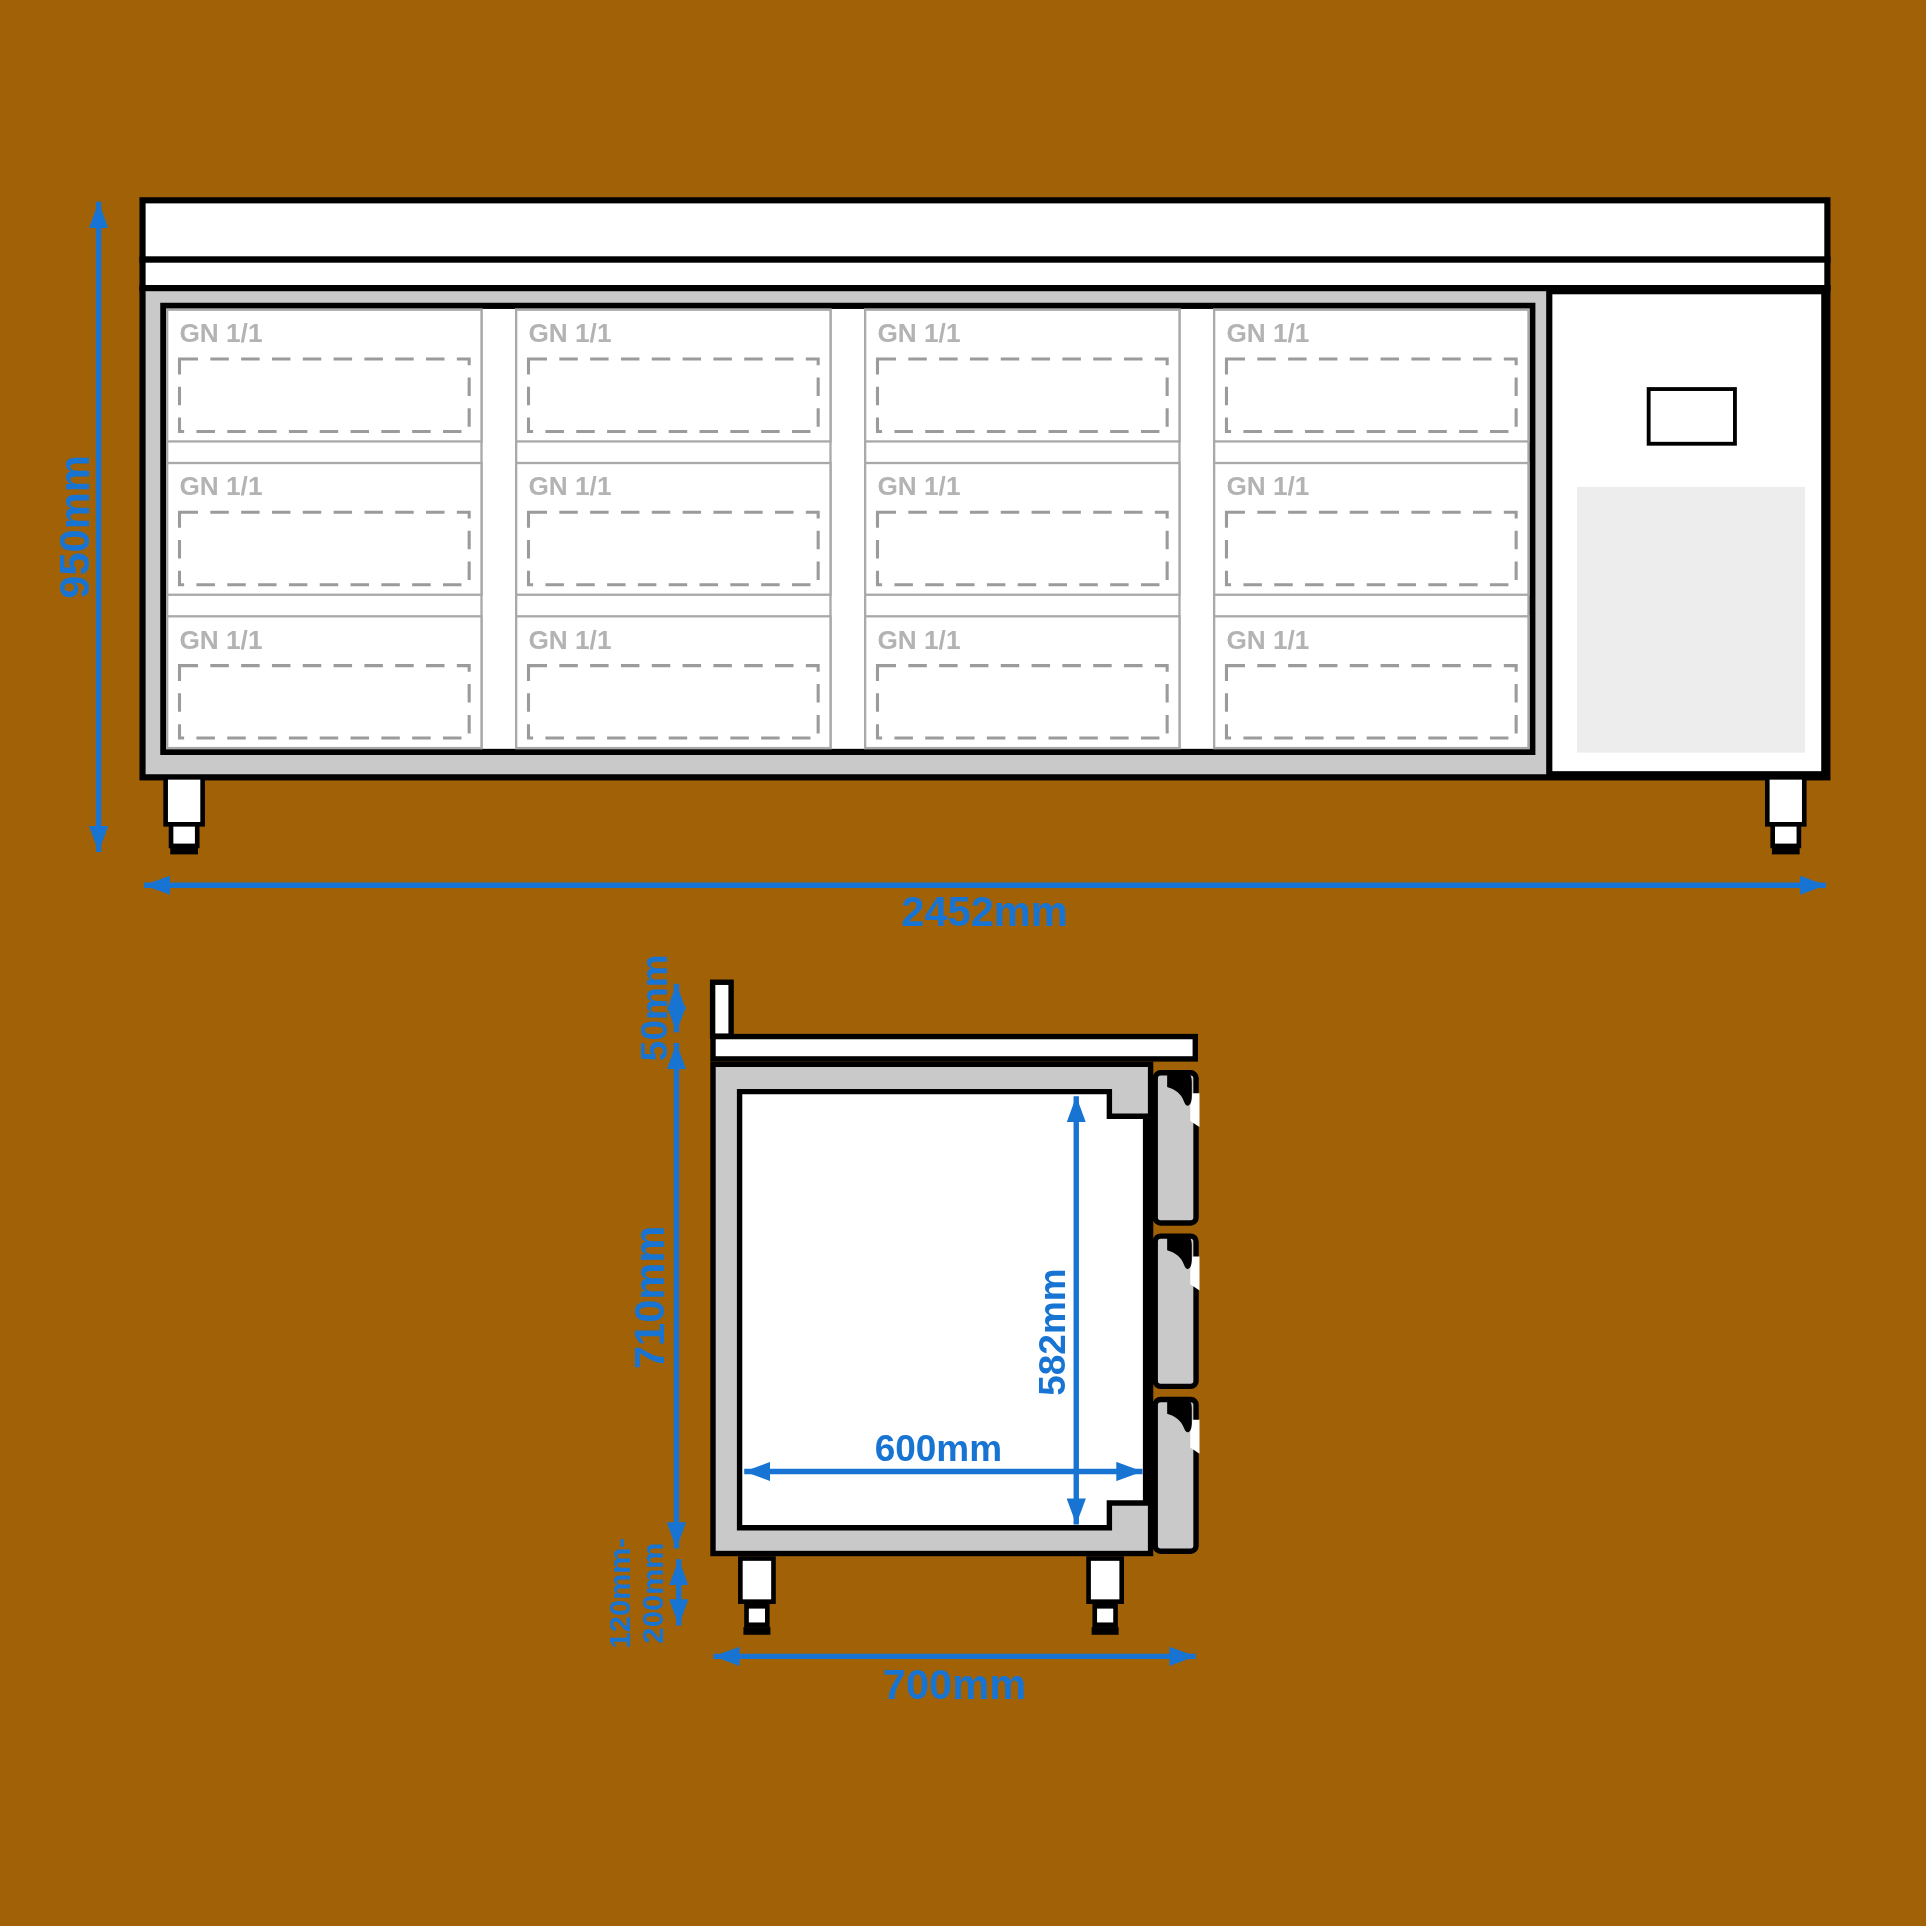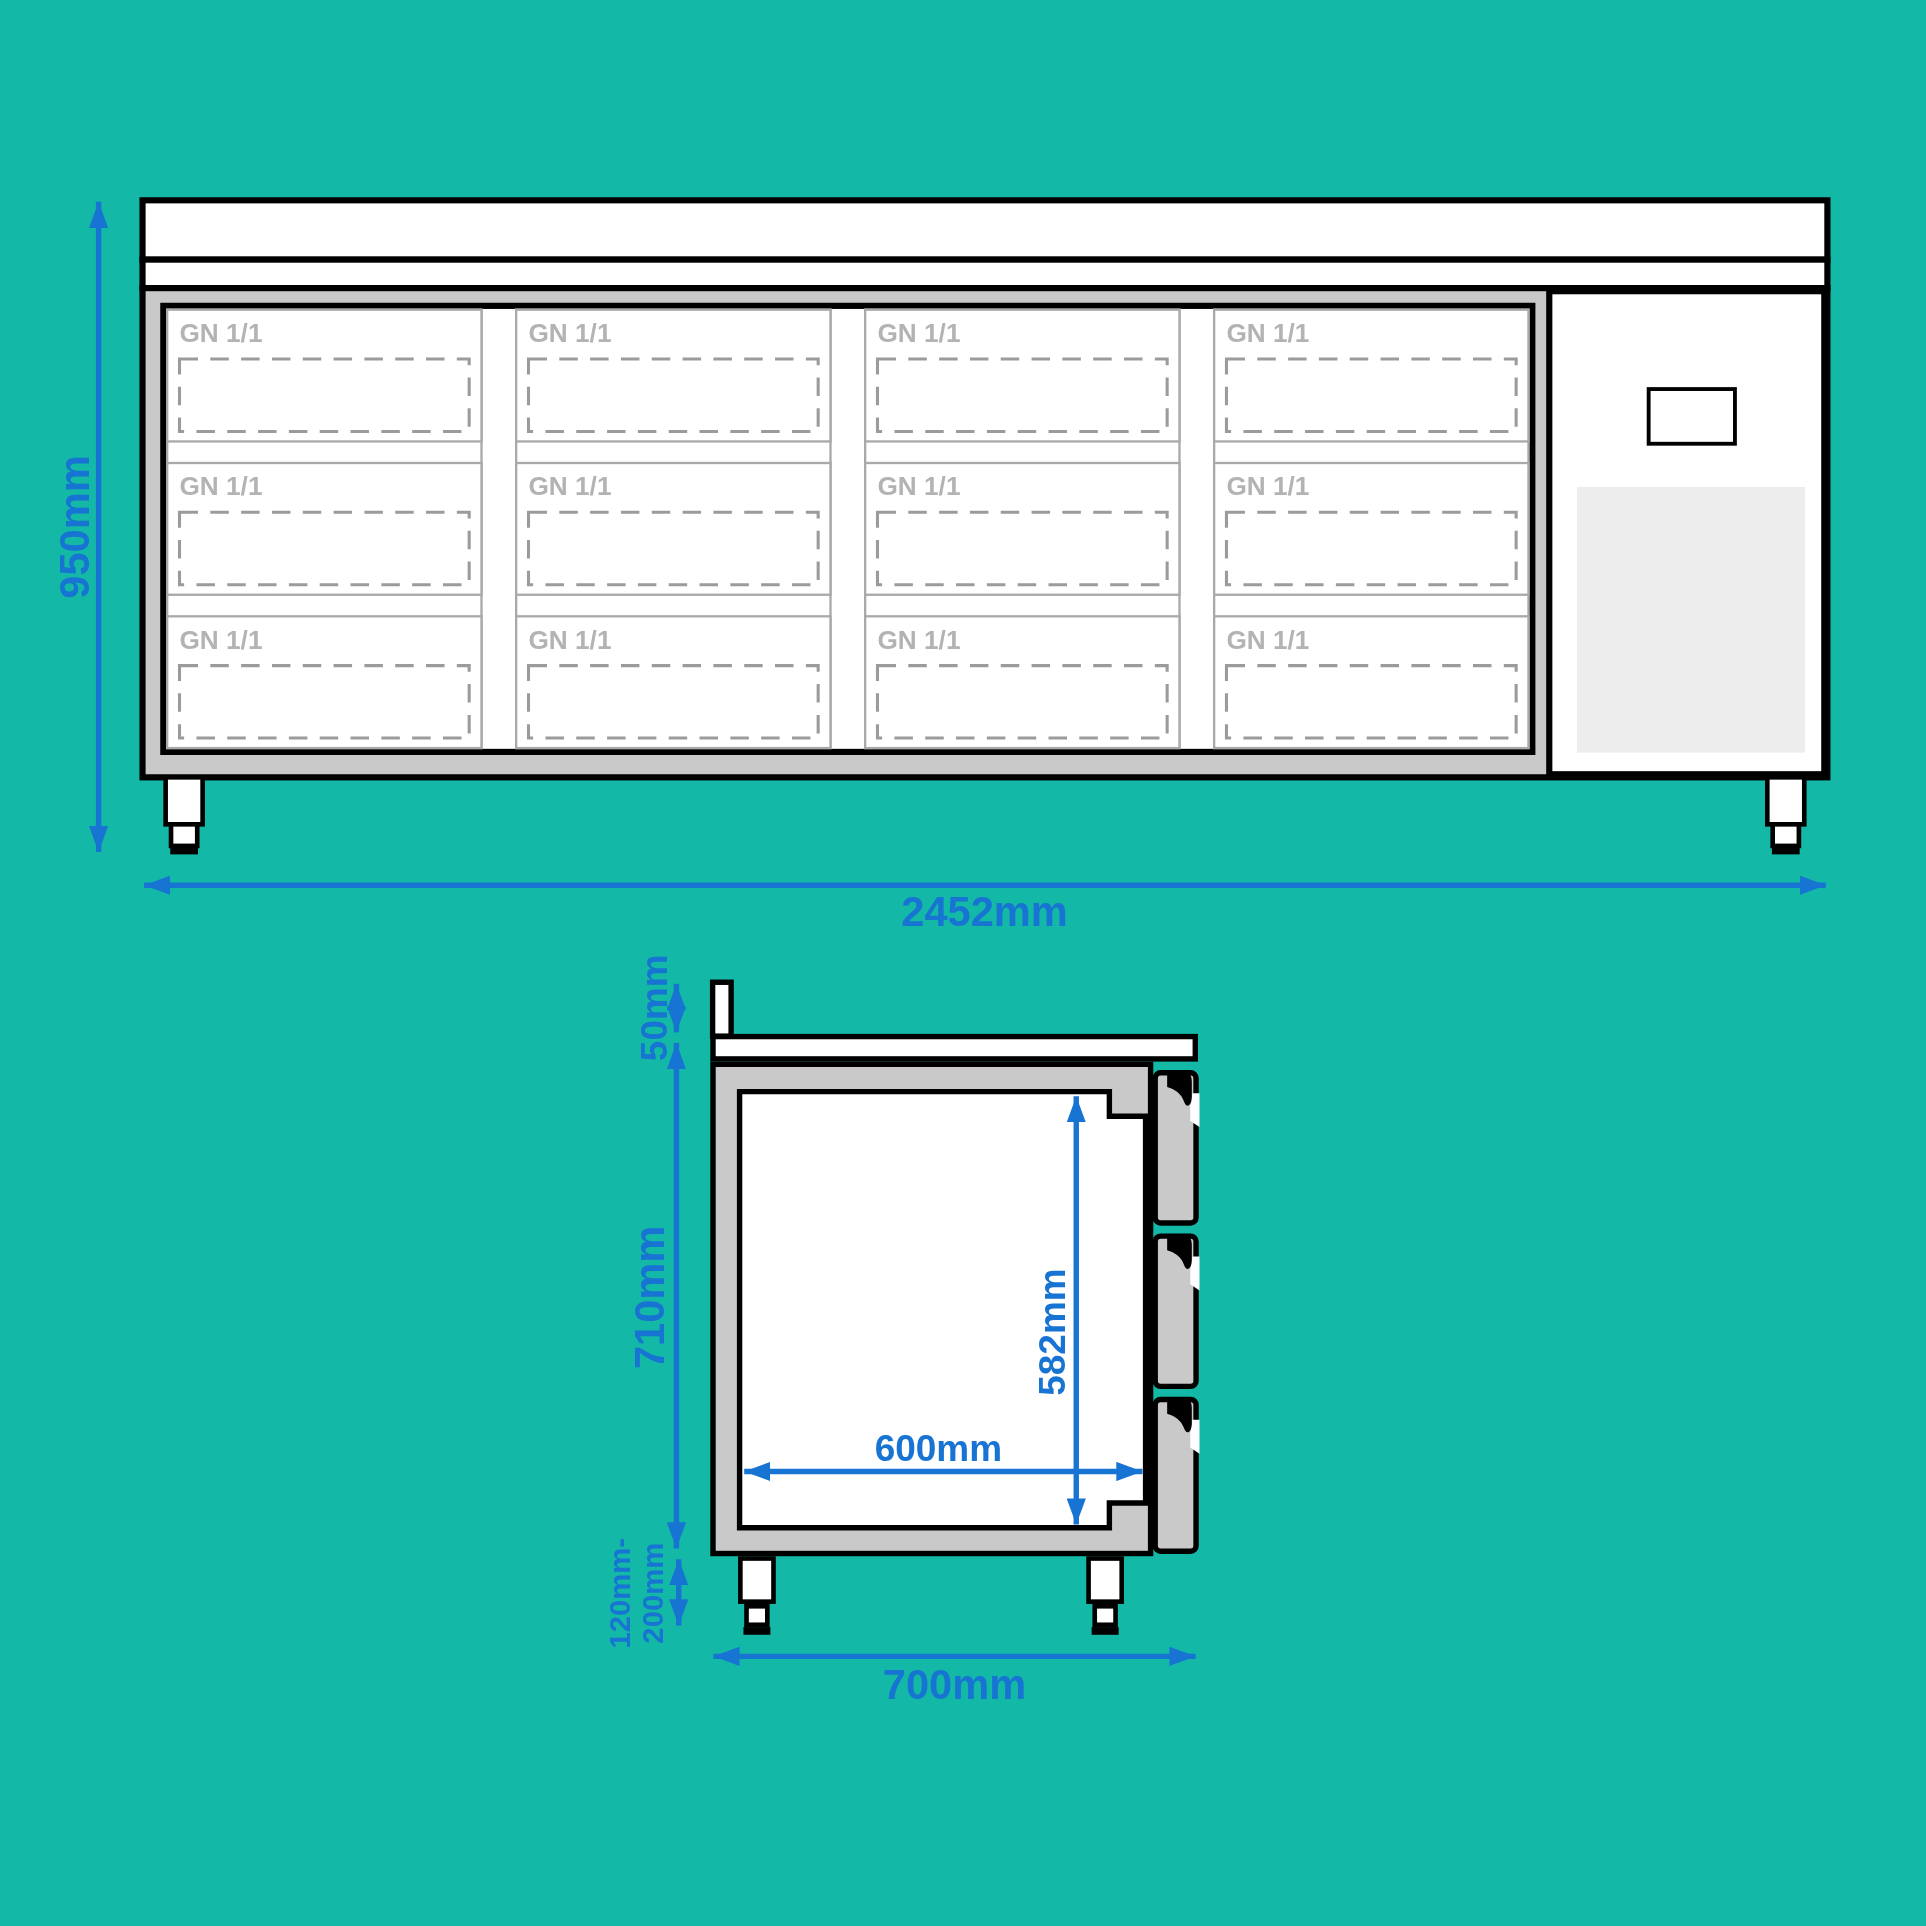--- a/index.html
+++ b/index.html
@@ -1,16 +1,16 @@
 <!DOCTYPE html>
 <html style="--dimension-blue: #1774D3; --frame-gray: #C9C9C9; --grille-gray: #EDEDED; --label-gray: #B3B3B3; --dash-gray: #9B9B9B; --panel-border-gray: #A9A9A9; --outline-black: #000000;font-size:12.3px"><head>
 <meta charset="utf-8">
 <style>
   html,body{margin:0;padding:0;background:#fff;}
-  .canvas{position:relative;width:1926px;height:1926px;background:#14b8a6;overflow:hidden;
+  .canvas{position:relative;width:1926px;height:1926px;background:#a16207;overflow:hidden;
           font-family:"Liberation Sans",sans-serif;text-align:right;}
   svg{position:absolute;left:0;top:0;}
   .stroke8{stroke:var(--outline-black);stroke-width:8;}
   .stroke7{stroke:var(--outline-black);stroke-width:7;}
   .stroke6{stroke:var(--outline-black);stroke-width:6;}
   .stroke5{stroke:var(--outline-black);stroke-width:5;}
   .white{fill:#ffffff;}
   .gray{fill:var(--frame-gray);}
   .blackfill{fill:var(--outline-black);}
   .panel{fill:#ffffff;stroke:var(--panel-border-gray);stroke-width:3;}

